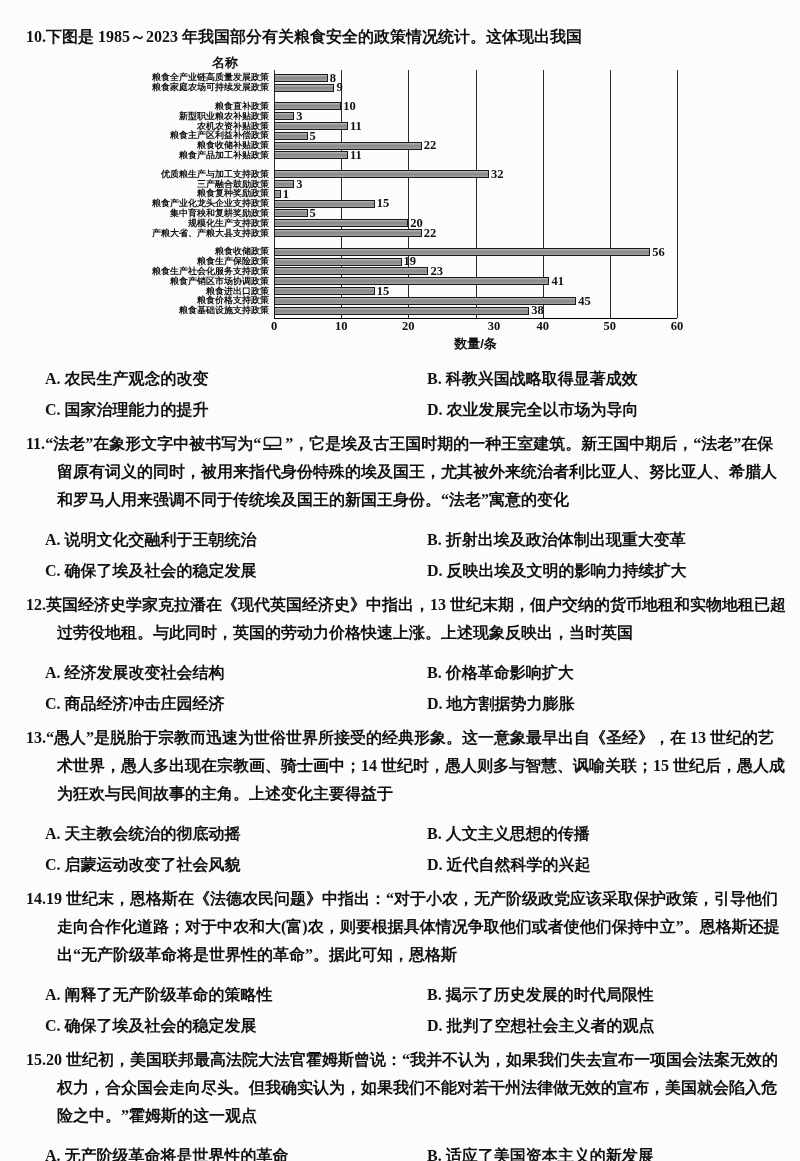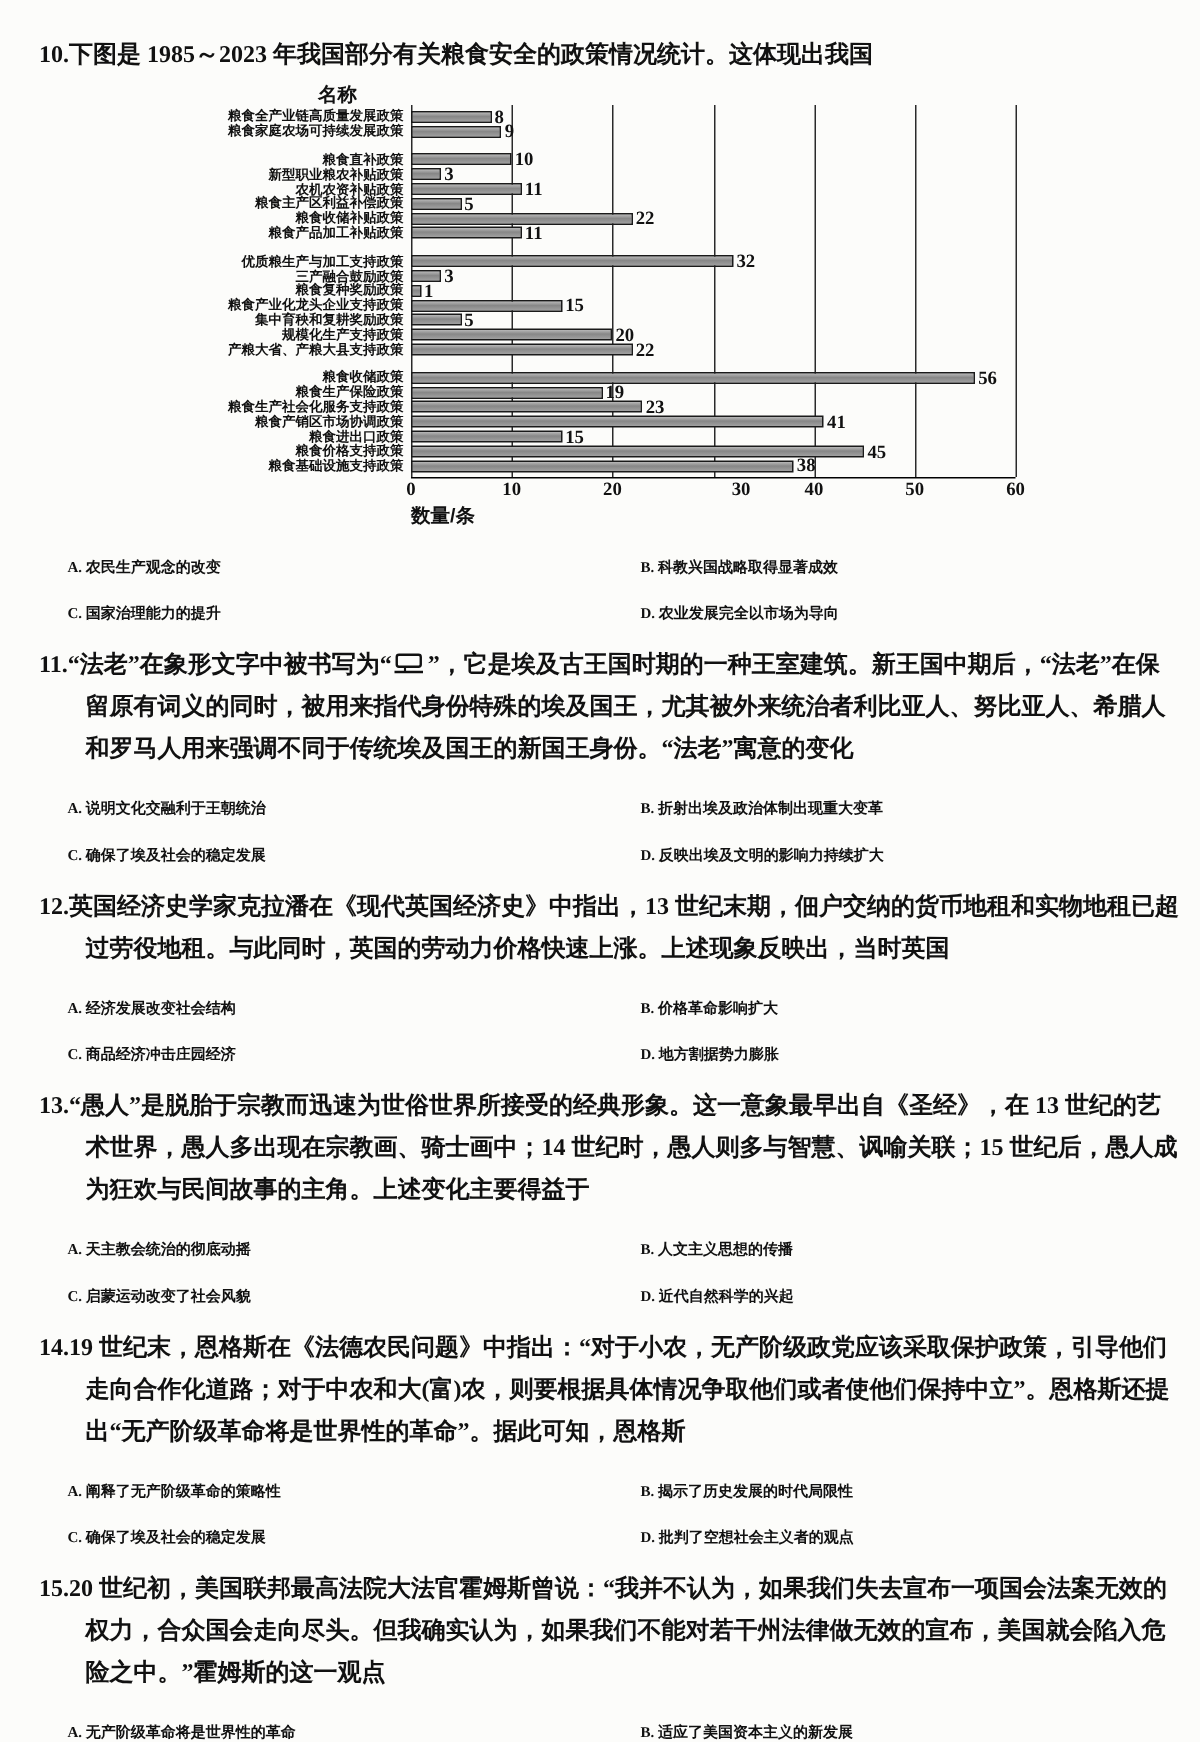--- a/index.html
+++ b/index.html
@@ -10,21 +10,21 @@
     overflow:hidden;
   }
   .page { padding:18px 14px 0 14px; }
 
   
   .question { margin:0; }
   .stem {
     font-size:16px; line-height:28px; font-weight:700;
     margin:5px 0 0 12px; padding-left:31px; text-indent:-31px;
   }
-  .options { padding-left:31px; font-size:10px; font-weight:600;margin-top:10px; }
+  .options { padding-left:31px; font-size:16px; font-weight:600;margin-top:10px; }
   .opt-row { display:grid; grid-template-columns:382px 1fr; line-height:31px; }
 
   
   .chart { margin:4px 0 6px 50px; }
   .chart-ylabel {
     font-family:"Liberation Sans","DejaVu Sans",sans-serif;
     font-weight:700; font-size:13px; margin-left:148px; line-height:15px;
   }
   .chart-body { position:relative; }
   #gridlines {
@@ -43,21 +43,21 @@
   .cbar {
     height:8px; box-sizing:border-box;
     background:linear-gradient(180deg,#b7b7b7,#878787 45%,#a0a0a0);
     border:1px solid #1a1a1a;
   }
   .cval { font-size:12.5px; font-weight:600; margin-left:2px; line-height:1; }
   .cgap { height:9px; }
   .chart-xticks { position:relative; height:17px; font-size:12.5px; font-weight:600; }
   .xtick { position:absolute; top:1px; transform:translateX(-50%); }
   .chart-xlabel {
-    margin-left:210px; width:403px; 
+    margin-left:210px; width:403px; text-align:center;
     font-family:Liberation Sans, sans-serif;
     font-weight:700; font-size:13px;
   }
 
   
   .hiero { vertical-align:-2px; margin:0 1px; }
 </style>
 </head>
 <body>
 

